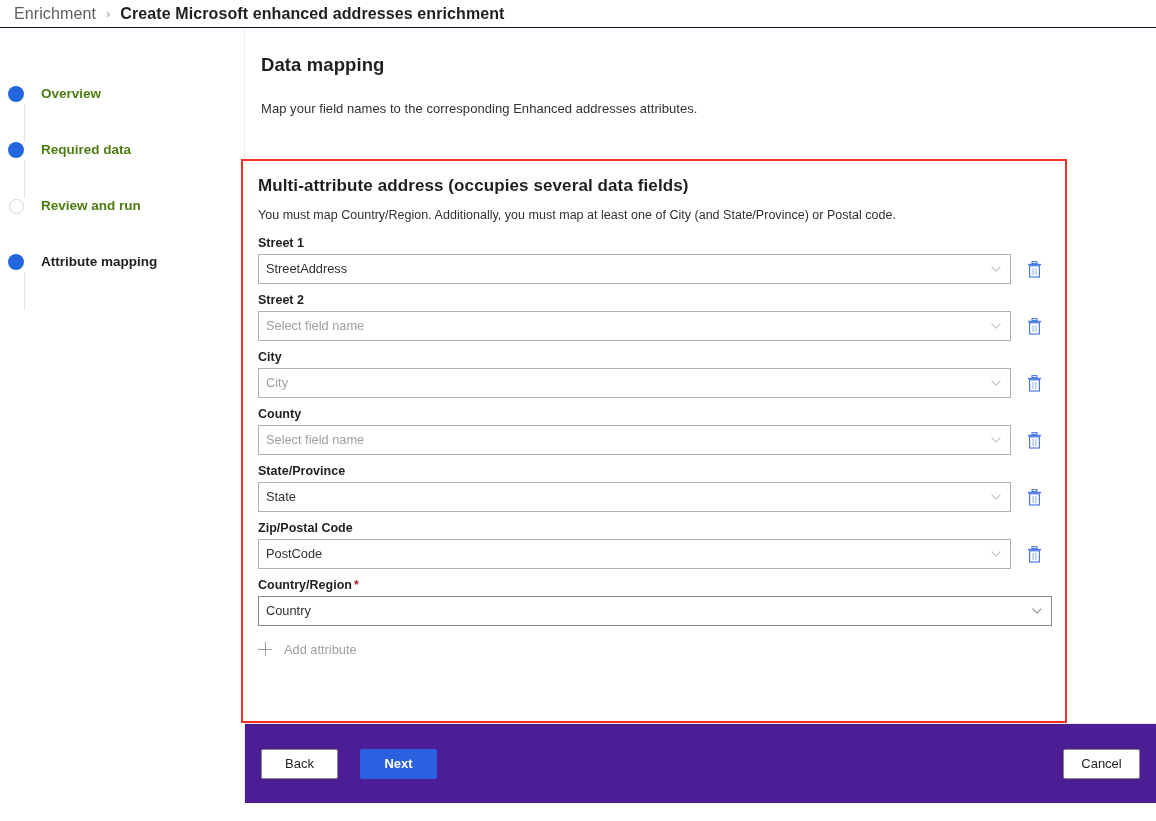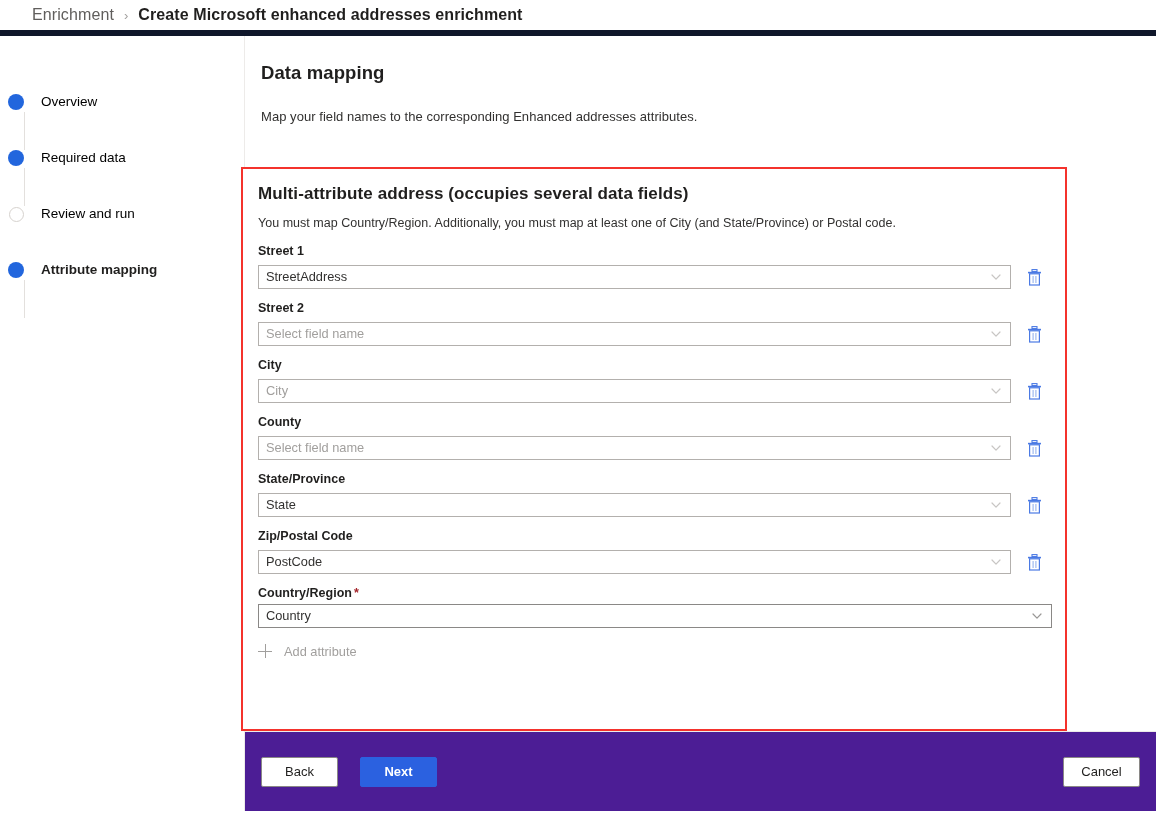--- a/index.html
+++ b/index.html
@@ -7,25 +7,25 @@
     margin: 0; padding: 0;
     width: 1156px; height: 821px;
     background: #ffffff;
     font-family: "Liberation Sans", sans-serif;
     color: #201f1e;
     overflow: hidden;
   }
 
   
   .breadcrumb-bar {
-    height: 36px;
+    height: 28px;
     display: flex;
     align-items: center;
-    padding-left: 32px;
-    border-bottom: 6px solid #0f172a;
+    padding-left: 14px;
+    border-bottom: 1px solid #0f172a;
     background: #ffffff;
   }
   .crumb-parent {
     font-size: 16px;
     color: #605e5c;
     letter-spacing: .1px;
   }
   .crumb-sep {
     font-size: 13px;
     color: #a19f9d;
@@ -83,23 +83,24 @@
   .connector {
     position: absolute;
     left: 15.5px;
     top: 18px;
     width: 1px;
     height: 38px;
     background: #e3e0dd;
   }
   .step-label {
     font-size: 13.5px;
-    color: #000000;
+    color: #4d7c0f;
     margin-left: 17px;
     line-height: 17px;
+    font-weight: bold;
   }
   .step-label.active {
     color: #201f1e;
     font-weight: 700;
   }
 
   
   .main {
     flex: 1 1 auto;
     position: relative;
@@ -159,21 +160,21 @@
     margin-bottom: 4px;
     letter-spacing: .02px;
   }
   .req-star { color: #a4262c; font-weight: 600; margin-left: 2px; }
   .field-control {
     display: flex;
     align-items: center;
   }
   .combo {
     width: 753px;
-    height: 24px;
+    height: 30px;
     border: 1px solid #b3b0ad;
     background: #ffffff;
     display: flex;
     align-items: center;
     padding: 0 8px 0 7px;
     cursor: pointer;
   }
   .combo.wide { width: 807px; border-color: #8a8886; }
   .combo-text {
     flex: 1 1 auto;

